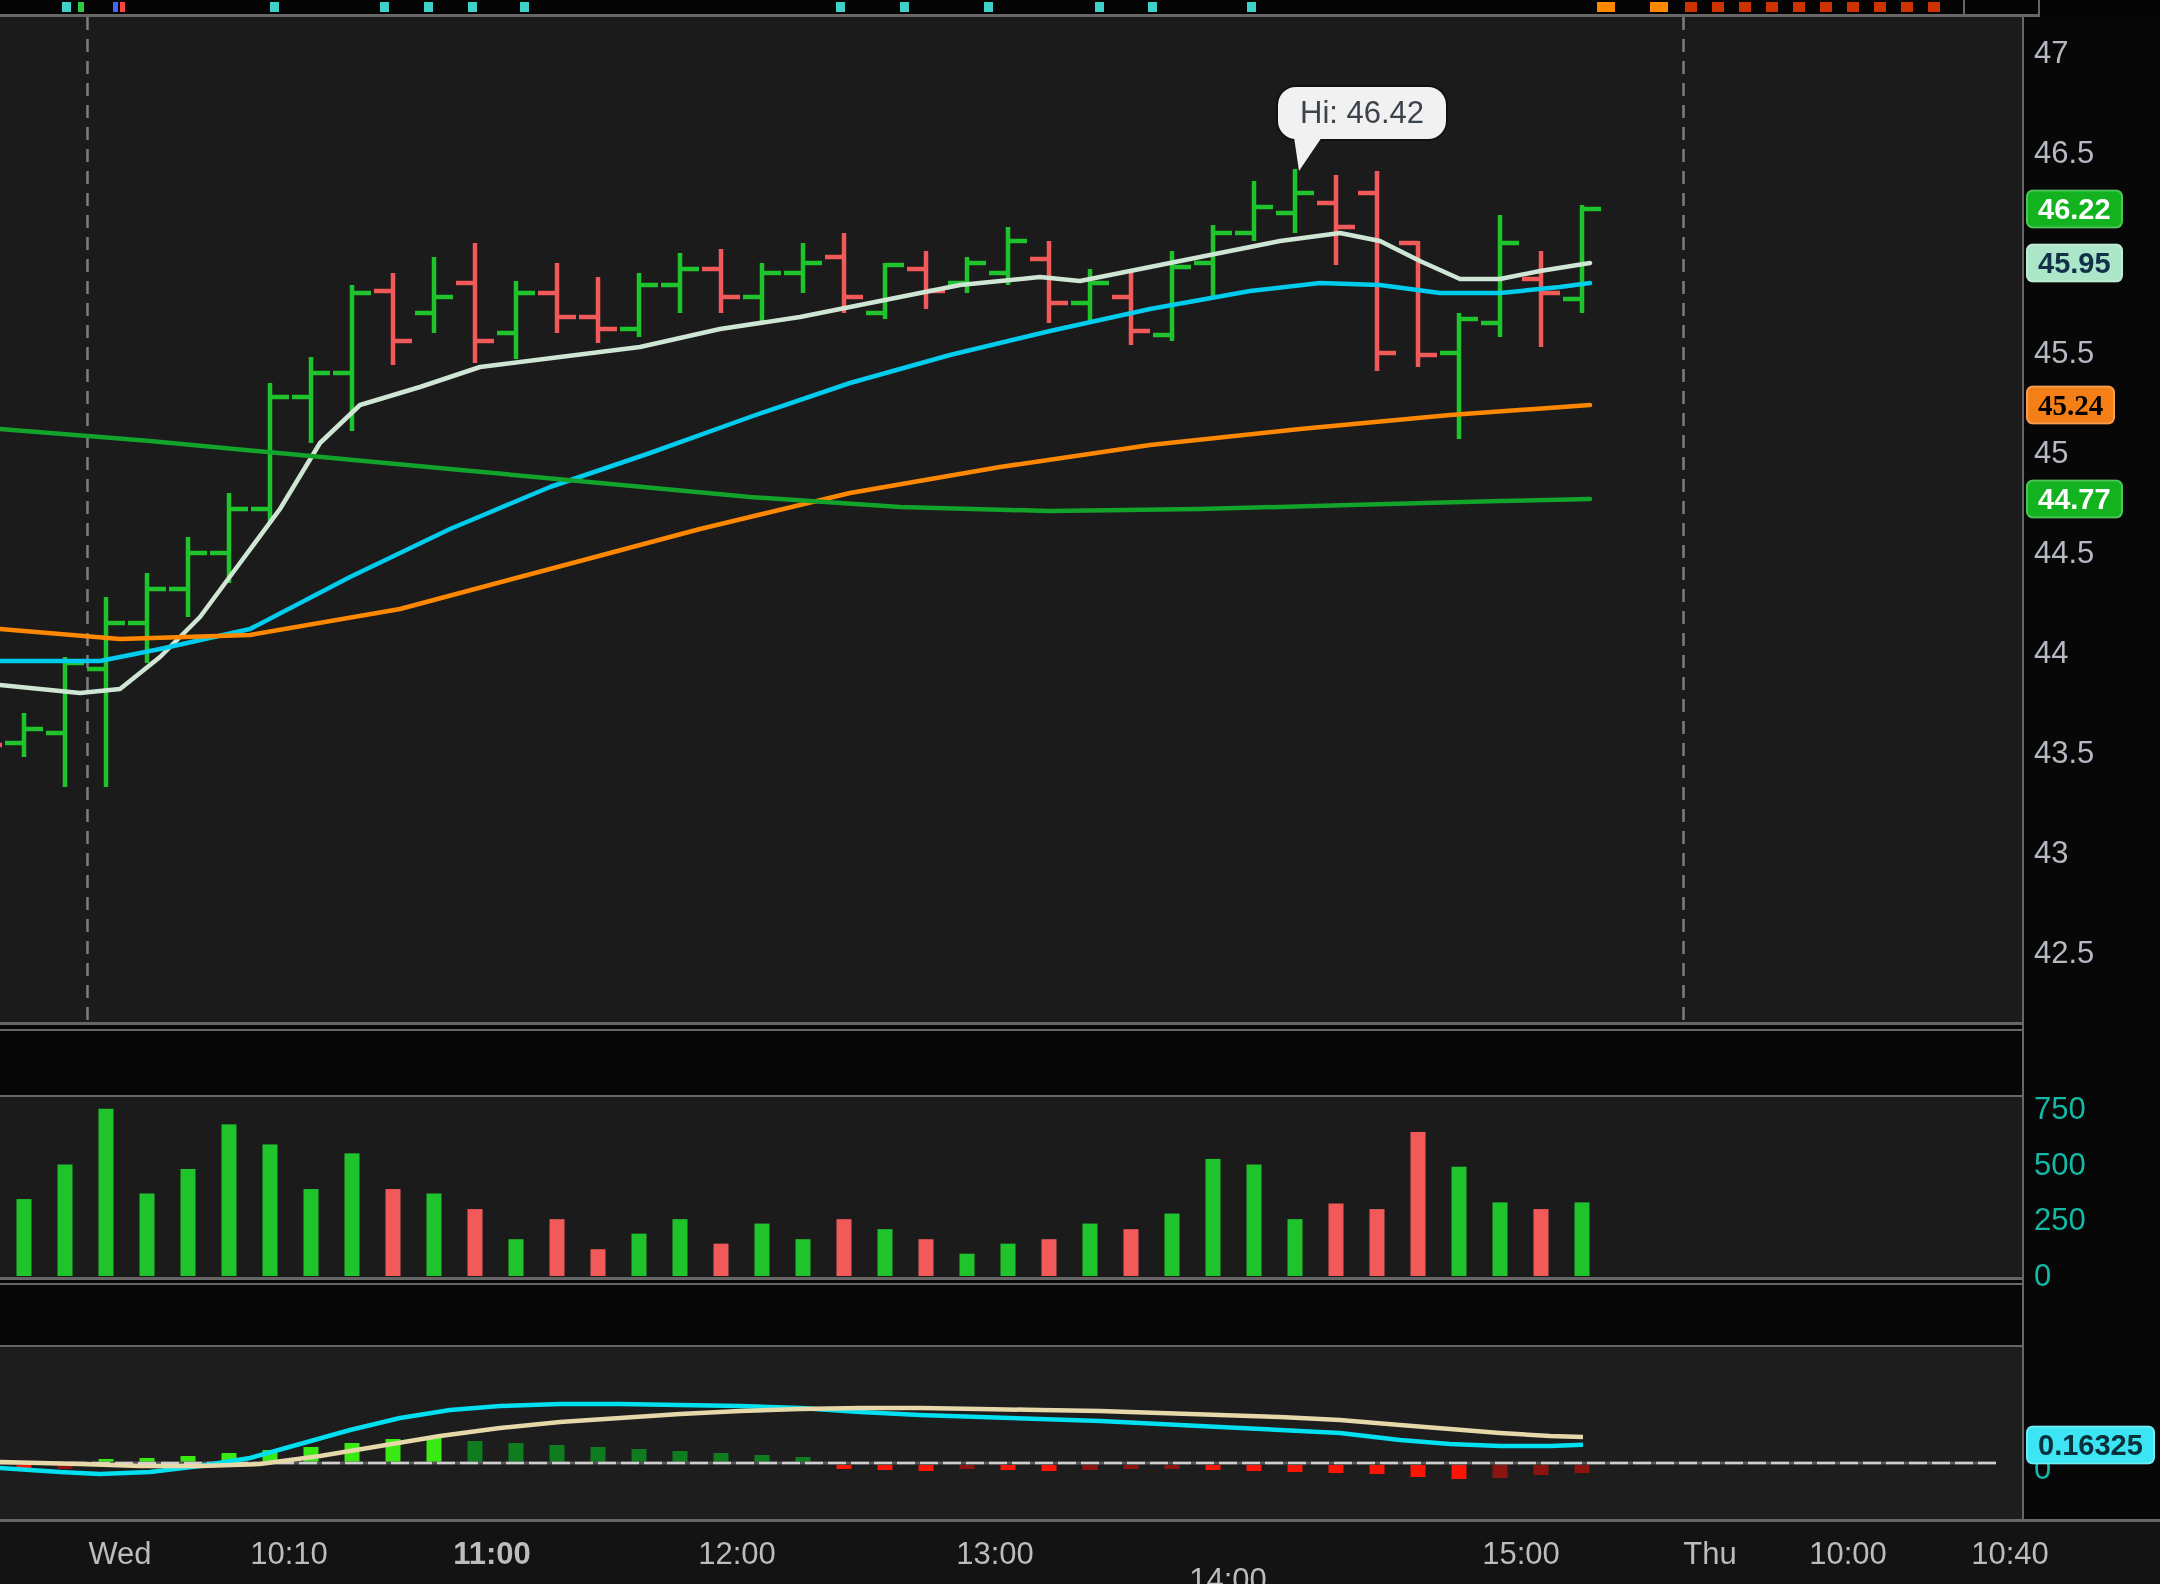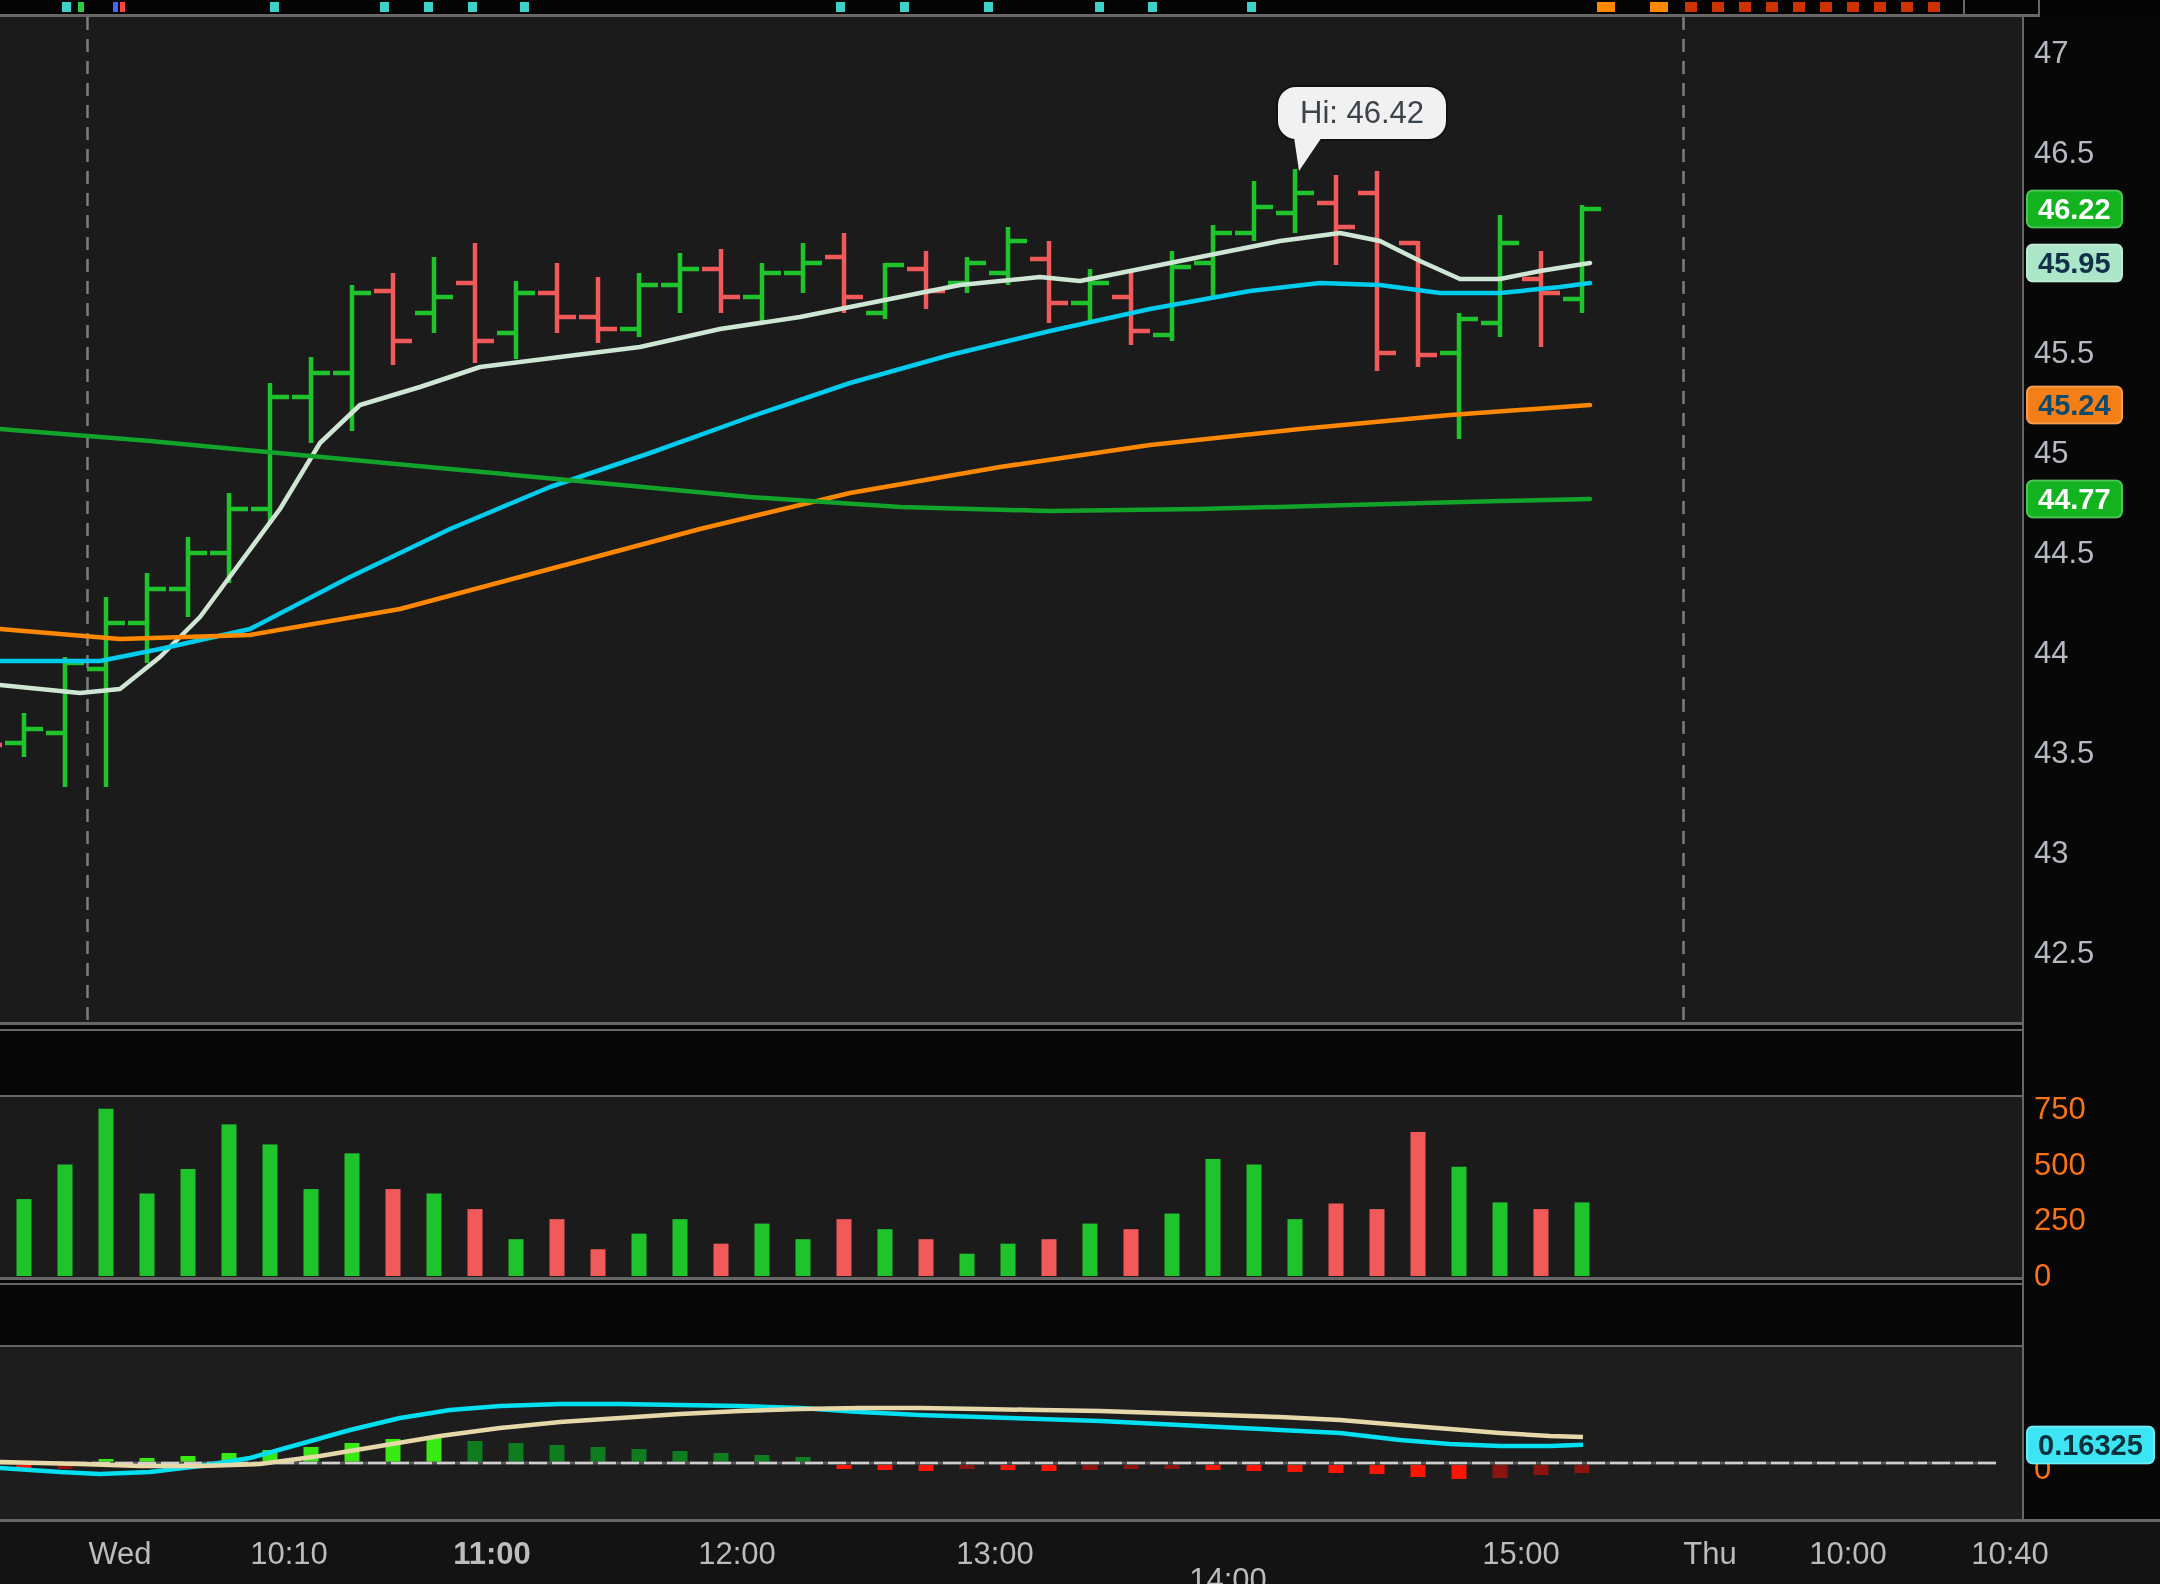--- a/index.html
+++ b/index.html
@@ -5,21 +5,21 @@
   html,body{margin:0;padding:0;background:#000;}
   #screen{position:relative;width:2160px;height:1584px;background:#050505;overflow:hidden;
           font-family:"Liberation Sans",sans-serif;}
   .panel{position:absolute;left:0;width:2022px;background:#1b1b1b;}
   .hline{position:absolute;left:0;background:#666;}
   .band{position:absolute;left:0;width:2160px;background:#060606;}
   .vline{position:absolute;background:#666;}
   svg{position:absolute;left:0;top:0;display:block;}
   .axis-col{position:absolute;left:2022px;top:17px;width:138px;height:1502px;background:#070707;}
   .tick{position:absolute;left:2034px;height:34px;line-height:34px;font-size:31px;color:#b4b9c2;white-space:nowrap;}
-  .vtick{color:#f97316;}
+  .vtick{color:#14b8a6;}
   .badge{position:absolute;left:2026px;transform:translateY(-50%);padding:1px 10px;border-radius:7px;
          font-size:29px;font-weight:700;white-space:nowrap;border:2px solid rgba(255,255,255,.25);}
   .tlabel{position:absolute;transform:translateX(-50%);top:1536px;font-size:31px;color:#bcbcbc;white-space:nowrap;}
   #tooltip{position:absolute;background:#f1f1f1;color:#3d434c;border-radius:18px;height:52px;line-height:52px;
            padding:0 22px;font-size:31px;white-space:nowrap;box-shadow:0 0 0 2px rgba(0,0,0,.35);}
   #tooltip .tail{position:absolute;left:16px;top:100%;width:0;height:0;margin-top:-2px;
            border-left:5px solid transparent;border-right:23px solid transparent;border-top:34px solid #f1f1f1;}
   .speck{position:absolute;top:2px;height:10px;}
   .topstrip{position:absolute;left:0;top:0;width:2160px;height:14px;background:#040404;}
 </style>
@@ -387,21 +387,21 @@
       <div class="tick" style="top: 736px;">43.5</div>
       <div class="tick" style="top: 836px;">43</div>
       <div class="tick" style="top: 936px;">42.5</div>
       <div class="tick vtick" style="top: 1091.75px;">750</div>
       <div class="tick vtick" style="top: 1147.5px;">500</div>
       <div class="tick vtick" style="top: 1203.25px;">250</div>
       <div class="tick vtick" style="top: 1259px;">0</div>
       <div class="tick vtick" style="top: 1452px;">0</div>
       <div class="badge" style="top: 209px; background: rgb(18, 179, 30); color: rgb(255, 255, 255);">46.22</div>
       <div class="badge" style="top: 263px; background: rgb(171, 230, 201); color: rgb(18, 48, 74);">45.95</div>
-      <div class="badge" style="top: 405px; background: rgb(245, 127, 23); color: #0c4a6e;">45.24</div>
+      <div class="badge" style="top: 405px; background: rgb(245, 127, 23); color: #000000; font-family: Liberation Serif, serif;">45.24</div>
       <div class="badge" style="top: 499px; background: rgb(18, 179, 30); color: rgb(255, 255, 255);">44.77</div>
       <div class="badge" style="top: 1444.86px; background: rgb(60, 228, 244); color: rgb(7, 48, 58);">0.16325</div>
     </div>
 
   <div style="position:absolute;left:0;top:1522px;width:2160px;height:62px;background:#131313;"></div>
   <div id="time-labels">
       <div class="tlabel" style="left: 120px;">Wed</div>
       <div class="tlabel" style="left: 289px;">10:10</div>
       <div class="tlabel" style="left: 492px; font-weight: bold;">11:00</div>
       <div class="tlabel" style="left: 737px;">12:00</div>

